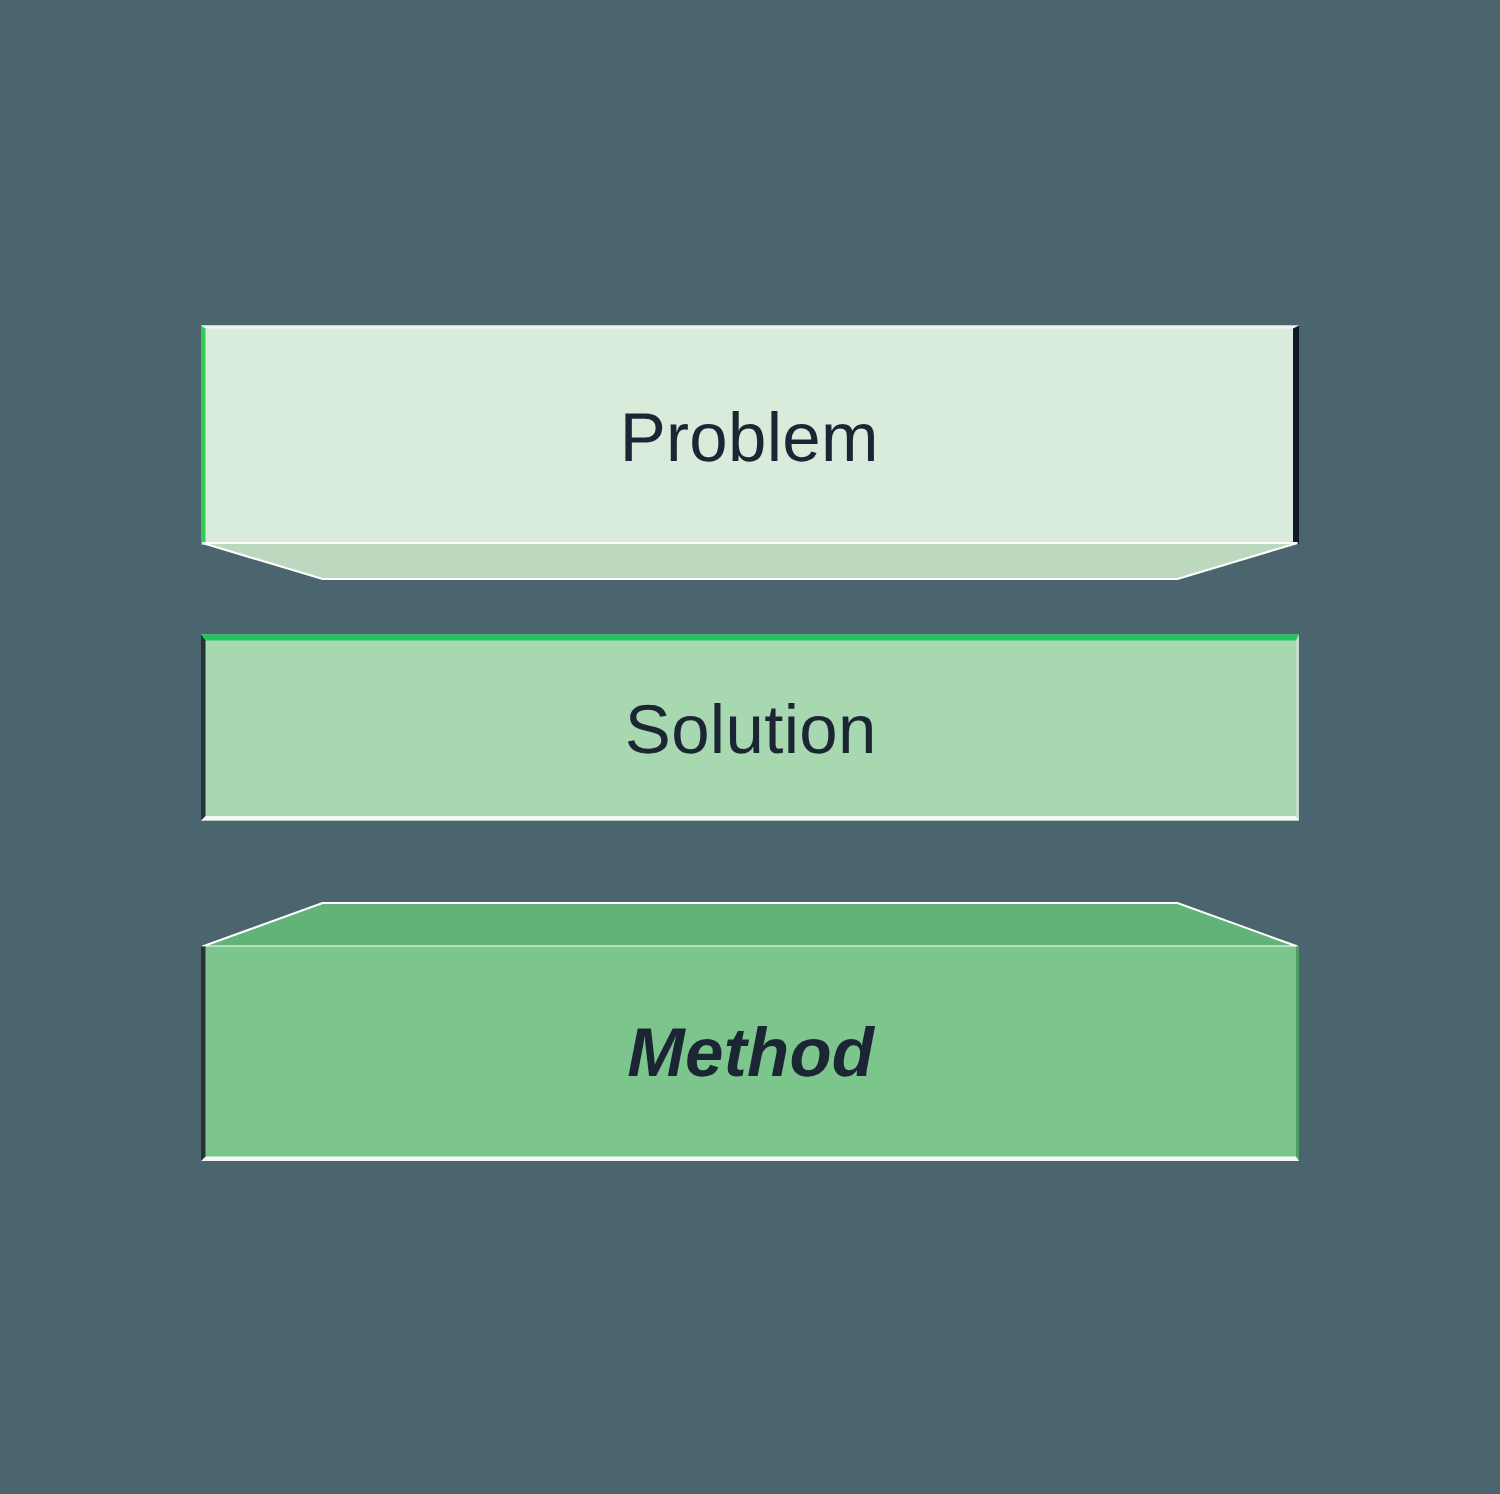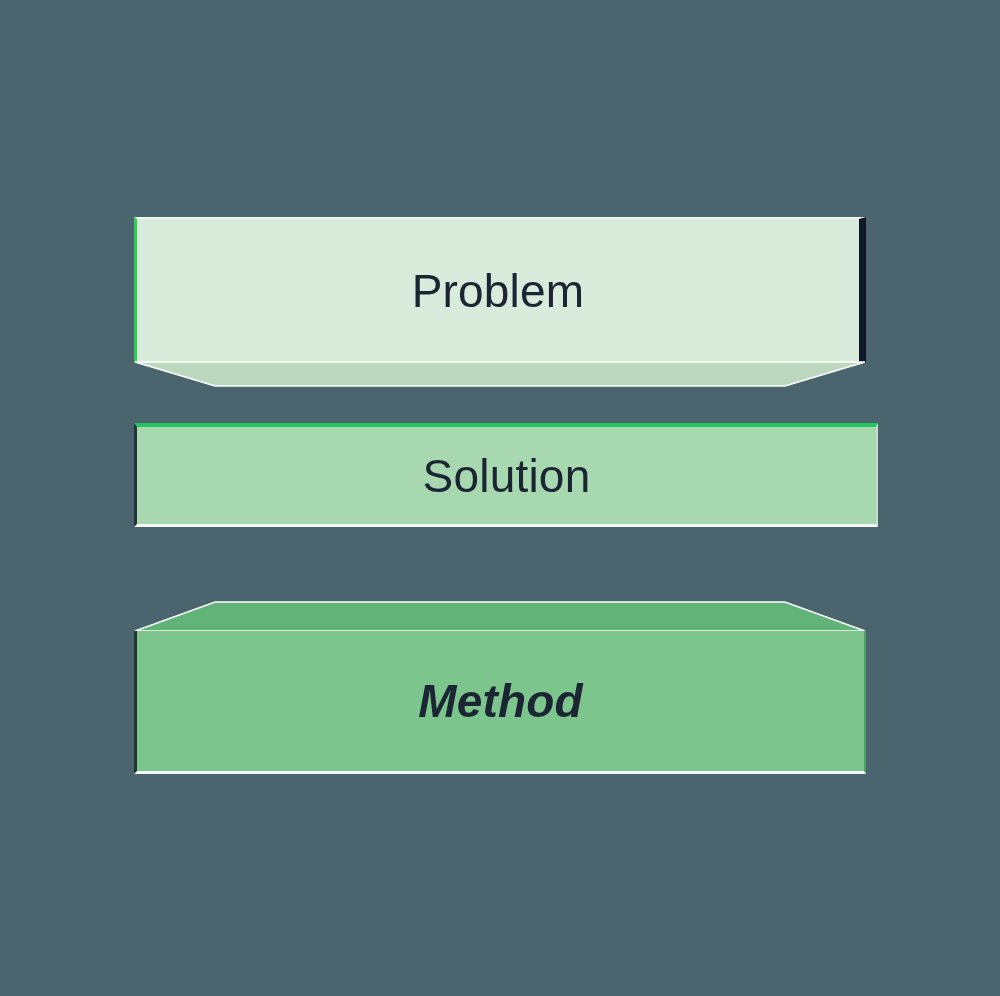--- a/index.html
+++ b/index.html
@@ -54,38 +54,37 @@
   #block-problem {
     left: 134px;
     top: 217px;
     width: 732px;
     height: 146px;
   }
   #block-problem .face-front {
     background: #d9ecdc;
     border-top: 2px solid #eef6ef;
     border-left: 3px solid #2fcc52;
-    border-right: 7px solid #0f172a;
+    border-right: 4px solid #0f172a;
   }
   
   #problem-bottom-face {
     position: absolute;
     left: 0px;
     top: 145px;
     width: 732px;
     height: 25px;
   }
 
   
   #block-solution {
     left: 134px;
     top: 423px;
     width: 732px;
-    height: 104px;
-    padding-left: 12px;
+    height: 124px;
   }
   #block-solution .face-front {
     background: #a8d8b0;
     border-top: 4px solid #22c55e;
     border-left: 3px solid #27313a;
     border-right: 2px solid #c9dcd0;
     border-bottom: 3px solid #f3f7f5;
   }
 
   

